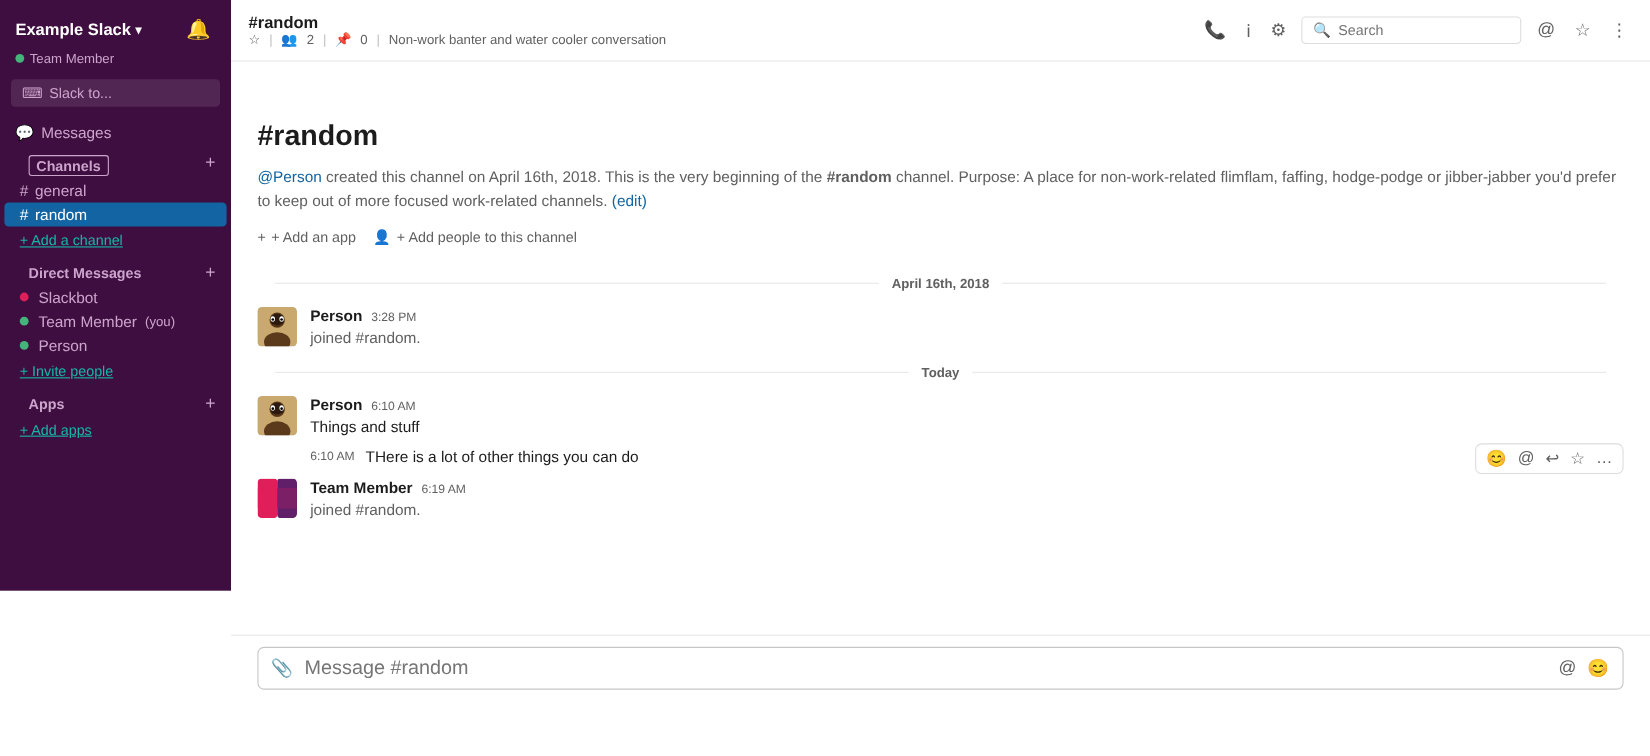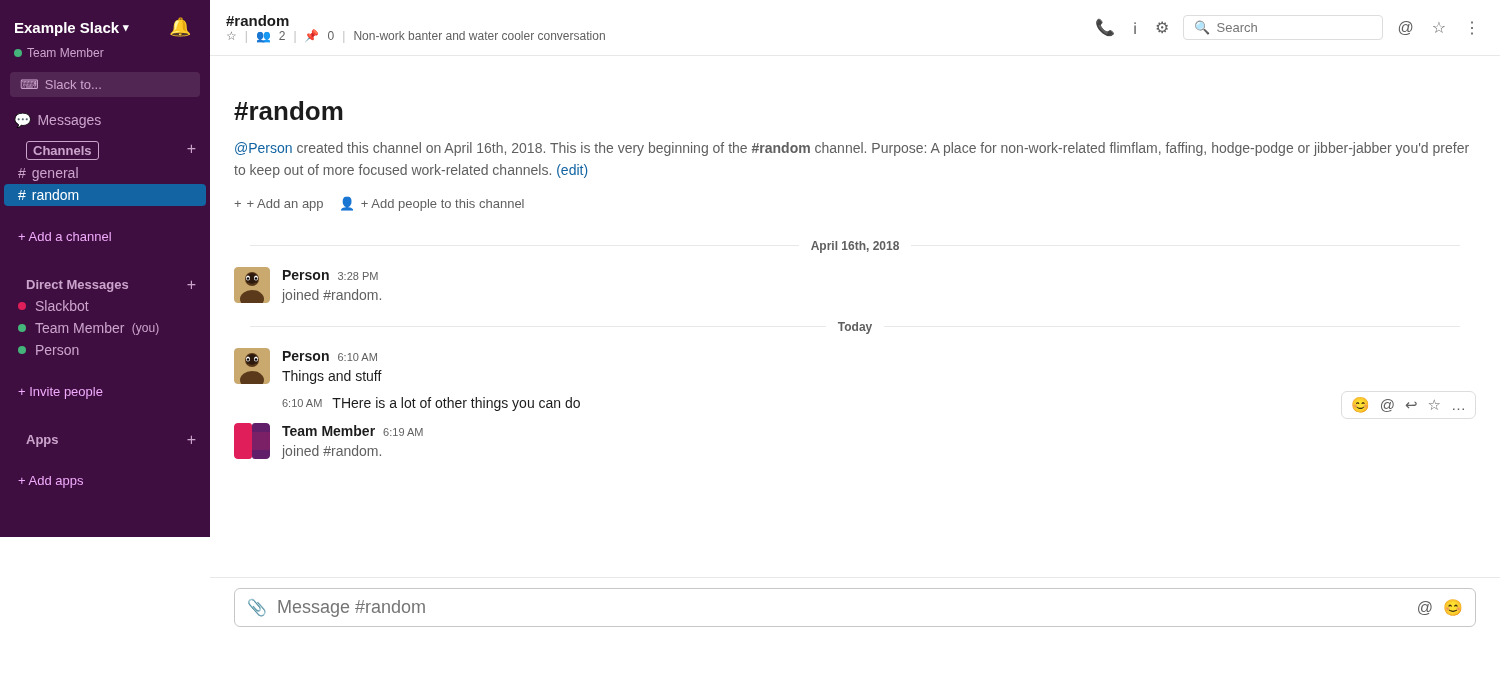--- a/index.html
+++ b/index.html
@@ -90,32 +90,34 @@
       padding: 5px 14px;
       font-size: 14px;
       color: #cba4cc;
       cursor: pointer;
       gap: 6px;
     }
 
     .add-link {
       padding: 3px 14px;
       font-size: 13px;
-      color: #f0abfc;
+      color: #14b8a6;
       cursor: pointer;
-      margin: 20px 4px;
+      margin: 2px 4px;
+      text-decoration: underline;
     }
 
     
     #main {
       flex: 1;
       display: flex;
       flex-direction: column;
       height: 641px;
       overflow: hidden;
+      gap: 12px;
     }
 
     
     #channel-header {
       display: flex;
       align-items: center;
       justify-content: space-between;
       padding: 0 16px;
       height: 56px;
       border-bottom: 1px solid #e8e8e8;

